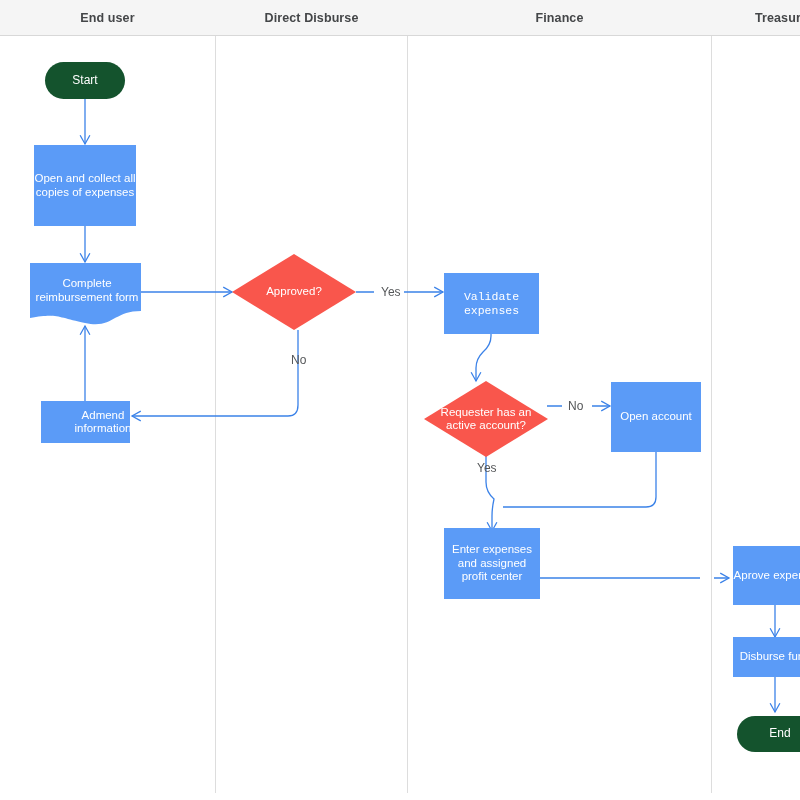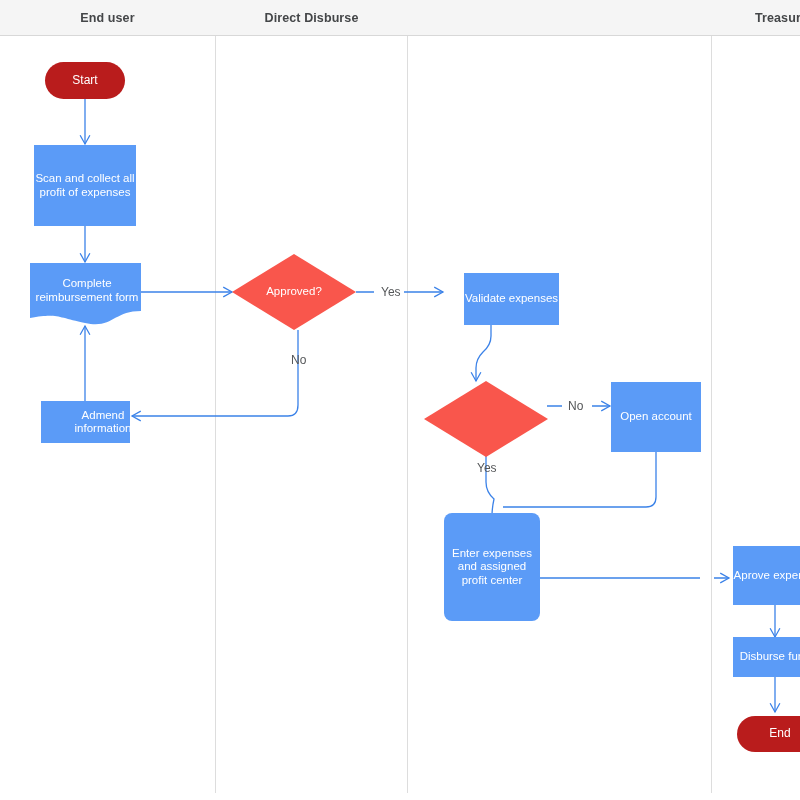--- a/index.html
+++ b/index.html
@@ -76,21 +76,21 @@
     line-height: 13.5px;
     box-sizing: border-box;
     overflow: hidden;
   }
 
   .node-process {
     background: #5b9bf7;
   }
 
   .node-terminator {
-    background: #b91c1c;
+    background: #14532d;
     border-radius: 999px;
     font-size: 12px;
   }
 
   .node-doc {
     background: transparent;
   }
   .node-doc .doc-label {
     position: relative;
     z-index: 2;
@@ -162,20 +162,23 @@
   <div class="lane-divider" style="left:407px;"></div>
   <div class="lane-divider" style="left:711px;"></div>
 
   <div class="lane-header-band"></div>
   <div class="lane-header" style="left:0px; width:215px;">
     <span>End user</span>
   </div>
   <div class="lane-header" style="left:216px; width:191px;">
     <span>Direct Disburse</span>
   </div>
+  <div class="lane-header" style="left:408px; width:303px;">
+    <span>Finance</span>
+  </div>
   <div class="lane-header" style="left:712px; width:130px; justify-content:flex-start; padding-left:43px;">
     <span>Treasury</span>
   </div>
 
   <svg id="connectors" viewBox="0 0 800 800" width="800" height="800">
     <defs>
       <marker id="arrowOpen" viewBox="0 0 12 12" refX="10" refY="6" markerWidth="9" markerHeight="9" orient="auto-start-reverse">
         <path d="M 1 1 L 10 6 L 1 11" fill="none" stroke="#3b82e8" stroke-width="1.3"></path>
       </marker>
     </defs>
@@ -220,56 +223,57 @@
   </div>
   <div class="edge-label" style="left:477px; top:461px;">
     <span>Yes</span>
   </div>
 
   <div class="node node-terminator" style="left:45px; top:62px; width:80px; height:37px; z-index:5;">
     <span>Start</span>
   </div>
 
   <div class="node node-process" style="left:34px; top:145px; width:102px; height:81px; z-index:5;">
-    <span>Scan and collect all profit of expenses</span>
+    <span>Open and collect all copies of expenses</span>
   </div>
 
   <div class="node node-doc" style="left:30px; top:263px; width:114px; height:63px; z-index:5;">
     <svg width="111" height="63" viewBox="0 0 111 63">
       <path d="M0 0 H111 V48 C 83 48, 83 66, 55 60 C 27 54, 27 50, 0 55 Z" fill="#5b9bf7"></path>
     </svg>
     <span class="doc-label">Complete reimbursement form</span>
   </div>
 
   <div class="node node-process" style="left:41px; top:401px; width:89px; height:42px; z-index:5;padding-left:35px;">
     <span>Admend information</span>
   </div>
 
   <div class="node node-decision" style="left:232px; top:254px; width:124px; height:76px; z-index:5;">
     <svg width="124" height="76" viewBox="0 0 124 76">
       <polygon points="62,0 124,38 62,76 0,38" fill="#f9564c"></polygon>
     </svg>
     <span class="diamond-label">Approved?</span>
   </div>
 
-  <div class="node node-process" style="left:464px; top:273px; width:95px; height:52px; z-index:5;">
+  <div class="node node-process" style="left:444px; top:273px; width:95px; height:61px; z-index:5;font-family:Liberation Mono, monospace;">
     <span>Validate expenses</span>
   </div>
 
   <div class="node node-decision" style="left:424px; top:381px; width:124px; height:76px; z-index:5;">
     <svg width="124" height="76" viewBox="0 0 124 76">
       <polygon points="62,0 124,38 62,76 0,38" fill="#f9564c"></polygon>
     </svg>
+    <span class="diamond-label">Requester has an active account?</span>
   </div>
 
   <div class="node node-process" style="left:611px; top:382px; width:90px; height:70px; z-index:5;">
     <span>Open account</span>
   </div>
 
-  <div class="node node-process" style="left:444px; top:513px; width:96px; height:108px; z-index:5;border-radius:8px;">
+  <div class="node node-process" style="left:444px; top:528px; width:96px; height:71px; z-index:5;">
     <span>Enter expenses and assigned profit center</span>
   </div>
 
   <div class="node node-process" style="left:733px; top:546px; width:90px; height:59px; z-index:5;">
     <span>Aprove expenses</span>
   </div>
 
   <div class="node node-process" style="left:733px; top:637px; width:90px; height:40px; z-index:5;">
     <span>Disburse funds</span>
   </div>

